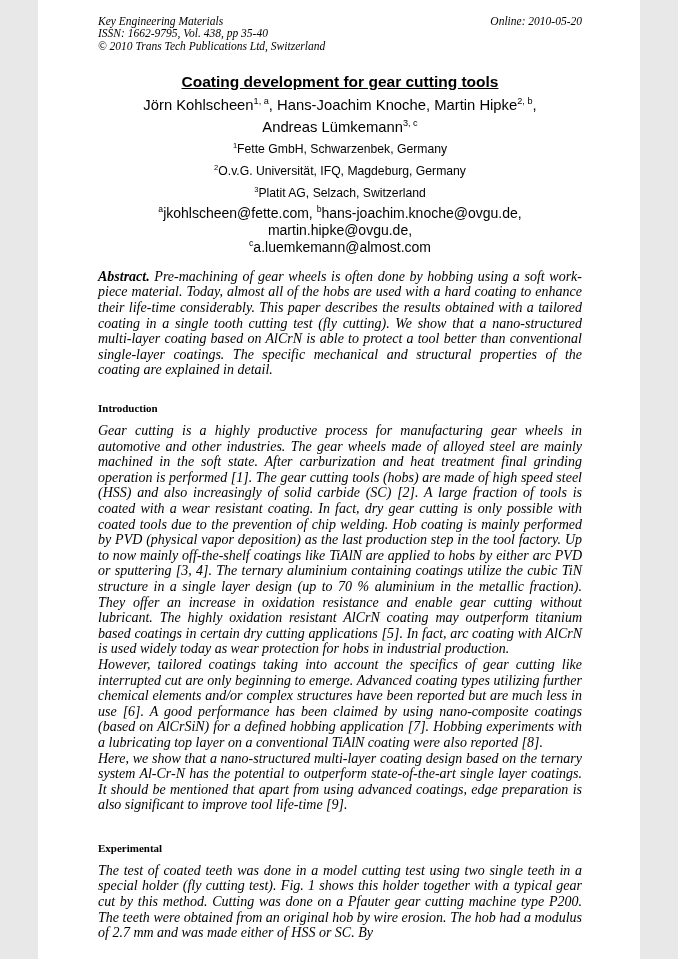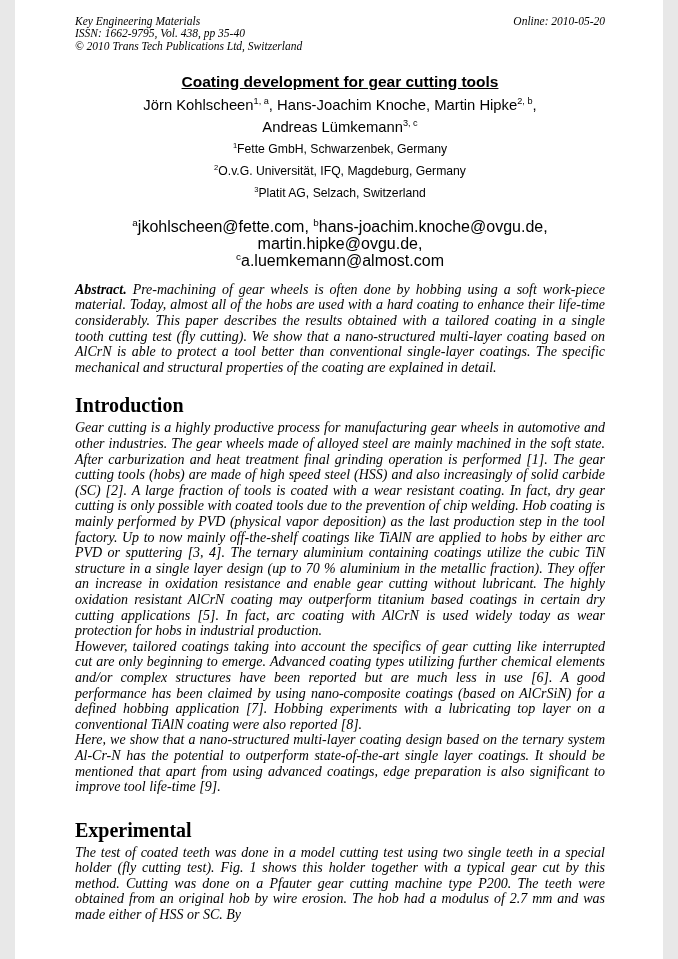--- a/index.html
+++ b/index.html
@@ -1,19 +1,19 @@
 <!DOCTYPE html>
 <html><head>
 <meta charset="utf-8">
 <style>
   * { margin: 0; padding: 0; box-sizing: border-box; }
   html, body { background: #e8e8e8; }
   .page {
     position: relative;
-    width: 648px;
+    width: 602px;
     height: 959px;
     margin: 0 auto;
     background: #ffffff;
     color: #000000;
     padding: 15px 58px 0 60px;
     font-family: "Liberation Serif", serif;
     overflow: hidden;
   }
   
   .pub-header {
@@ -49,42 +49,42 @@
   }
   .affil {
     text-align: center;
     font-family: "Liberation Sans", sans-serif;
     font-size: 12.2px;
     line-height: 22px;
   }
   .emails {
     text-align: center;
     font-family: "Liberation Sans", sans-serif;
-    font-size: 16px;
+    font-size: 14px;
     line-height: 17px;
-    margin-top: 14px;
+    margin-top: 1px;
   }
   .keywords {
     margin-top: 13px;
     font-family: "Liberation Sans", sans-serif;
     font-size: 12.5px;
     line-height: 16px;
   }
   .keywords .kw-label { font-weight: bold; }
   
   .body-par {
     font-size: 14px;
     line-height: 15.6px;
     text-align: justify;
     font-style: italic;
   }
   .abstract { margin-top: 13px; }
   h2.section-heading {
     font-family: "Liberation Serif", serif;
-    font-size: 20px;
+    font-size: 11px;
     font-weight: bold;
     line-height: 17px;
     margin-top: 22px;
     margin-bottom: 6px;
   }
   h2.section-heading.exp { margin-top: 27px; }
   .bold { font-weight: bold; }
 </style>
 </head>
 <body>

